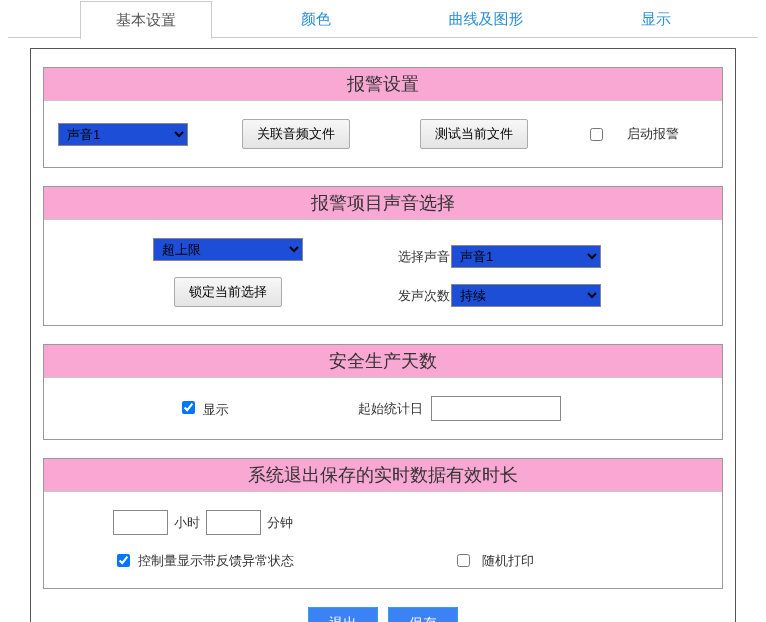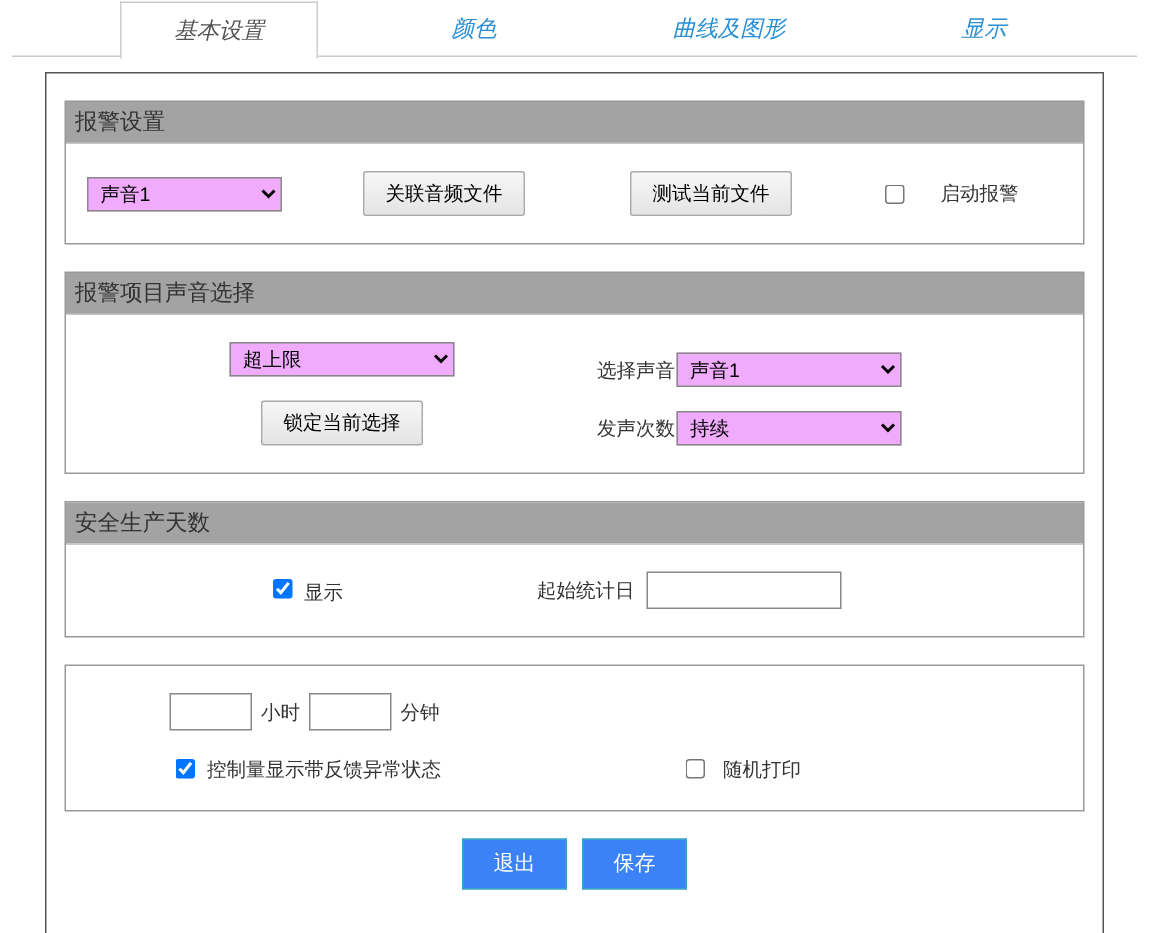--- a/index.html
+++ b/index.html
@@ -24,21 +24,20 @@
     width: 132px;
     text-align: center;
     padding: 9px 0;
     font-size: 15px;
     cursor: pointer;
     color: #2a8fd4;
     border: 1px solid transparent;
     border-bottom: none;
     position: relative;
     z-index: 2;
-    font-style: italic;
   }
   .tab.active {
     color: #555;
     border-color: #ccc;
     background: #fff;
     top: 1px;
   }
   .tab-gap { width: 38px; }
   .tab-divider {
     border-bottom: 1px solid #ccc;
@@ -51,34 +50,35 @@
     margin: 10px 30px 20px 30px;
     padding: 18px 12px 30px 12px;
   }
   .group {
     border: 1px solid #999;
     margin-bottom: 18px;
     background: #fff;
   }
   .group:last-of-type { margin-bottom: 24px; }
   .group-header {
-    background: #a3a3a3;
+    background: #f9a8d4;
     padding: 4px 6px;
-    font-size: 15px;
+    font-size: 18px;
     color: #333;
     border-bottom: 1px solid #c8c8c8;
+    text-align: center;
   }
   .group-body {
     padding: 18px 14px;
   }
   select.std {
     font-size: 13px;
     padding: 2px 4px;
     border: 1px solid #888;
-    background: #f0abfc;
+    background: #1d4ed8;
   }
   select.wide { width: 130px; }
   select.wider { width: 150px; }
   .btn {
     background: linear-gradient(#f7f7f7,#e4e4e4);
     border: 1px solid #aaa;
     padding: 5px 14px;
     font-size: 13px;
     cursor: pointer;
     border-radius: 2px;
@@ -204,20 +204,21 @@
           </div>
           <div class="safe-right">
             <span class="lbl">起始统计日</span>
             <input type="text" class="txt" value="" style="">
           </div>
         </div>
       </div>
     </div>
 
     <div class="group">
+      <div class="group-header">系统退出保存的实时数据有效时长</div>
       <div class="group-body">
         <div class="rt-row1">
           <input type="text" class="txt short" value="" style="">
           <span class="lbl">小时</span>
           <input type="text" class="txt short" value="" style="">
           <span class="lbl">分钟</span>
         </div>
         <div class="rt-row2">
           <div class="rt-col1">
             <input type="checkbox" class="chk" checked="" style="">

